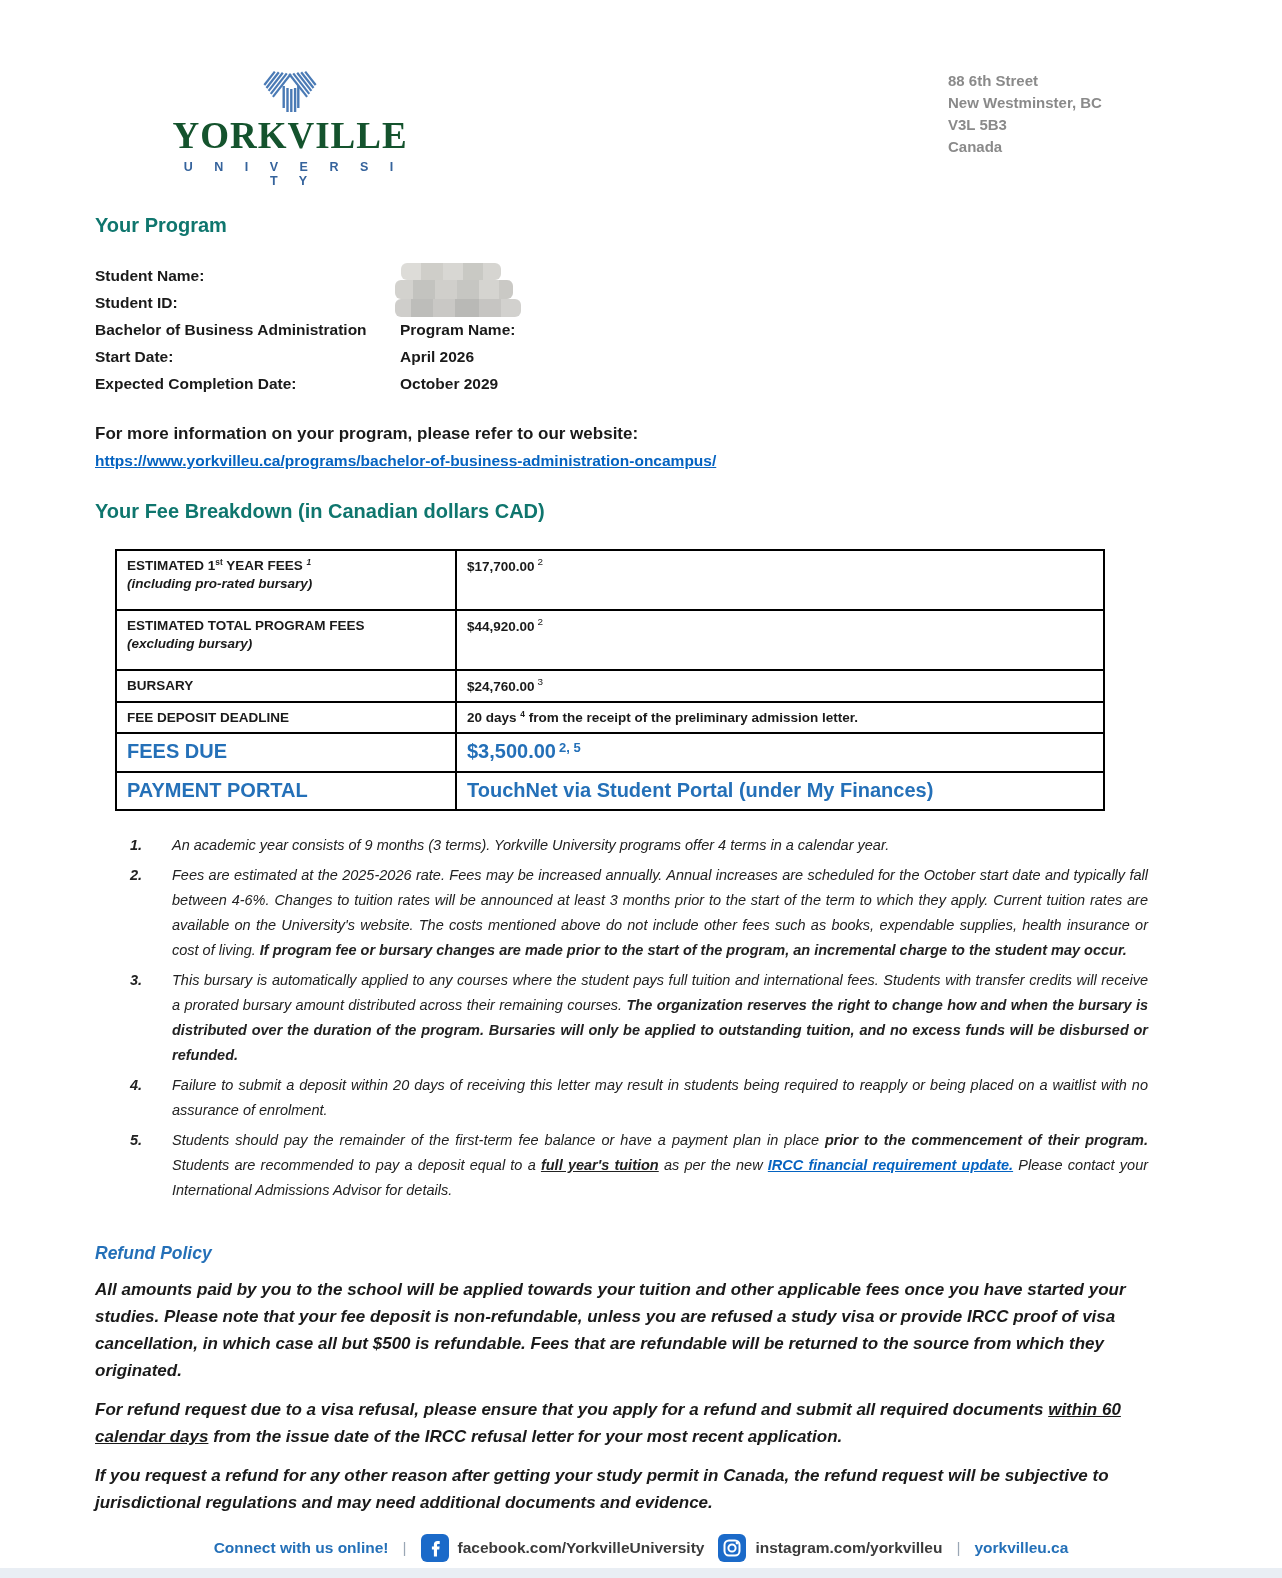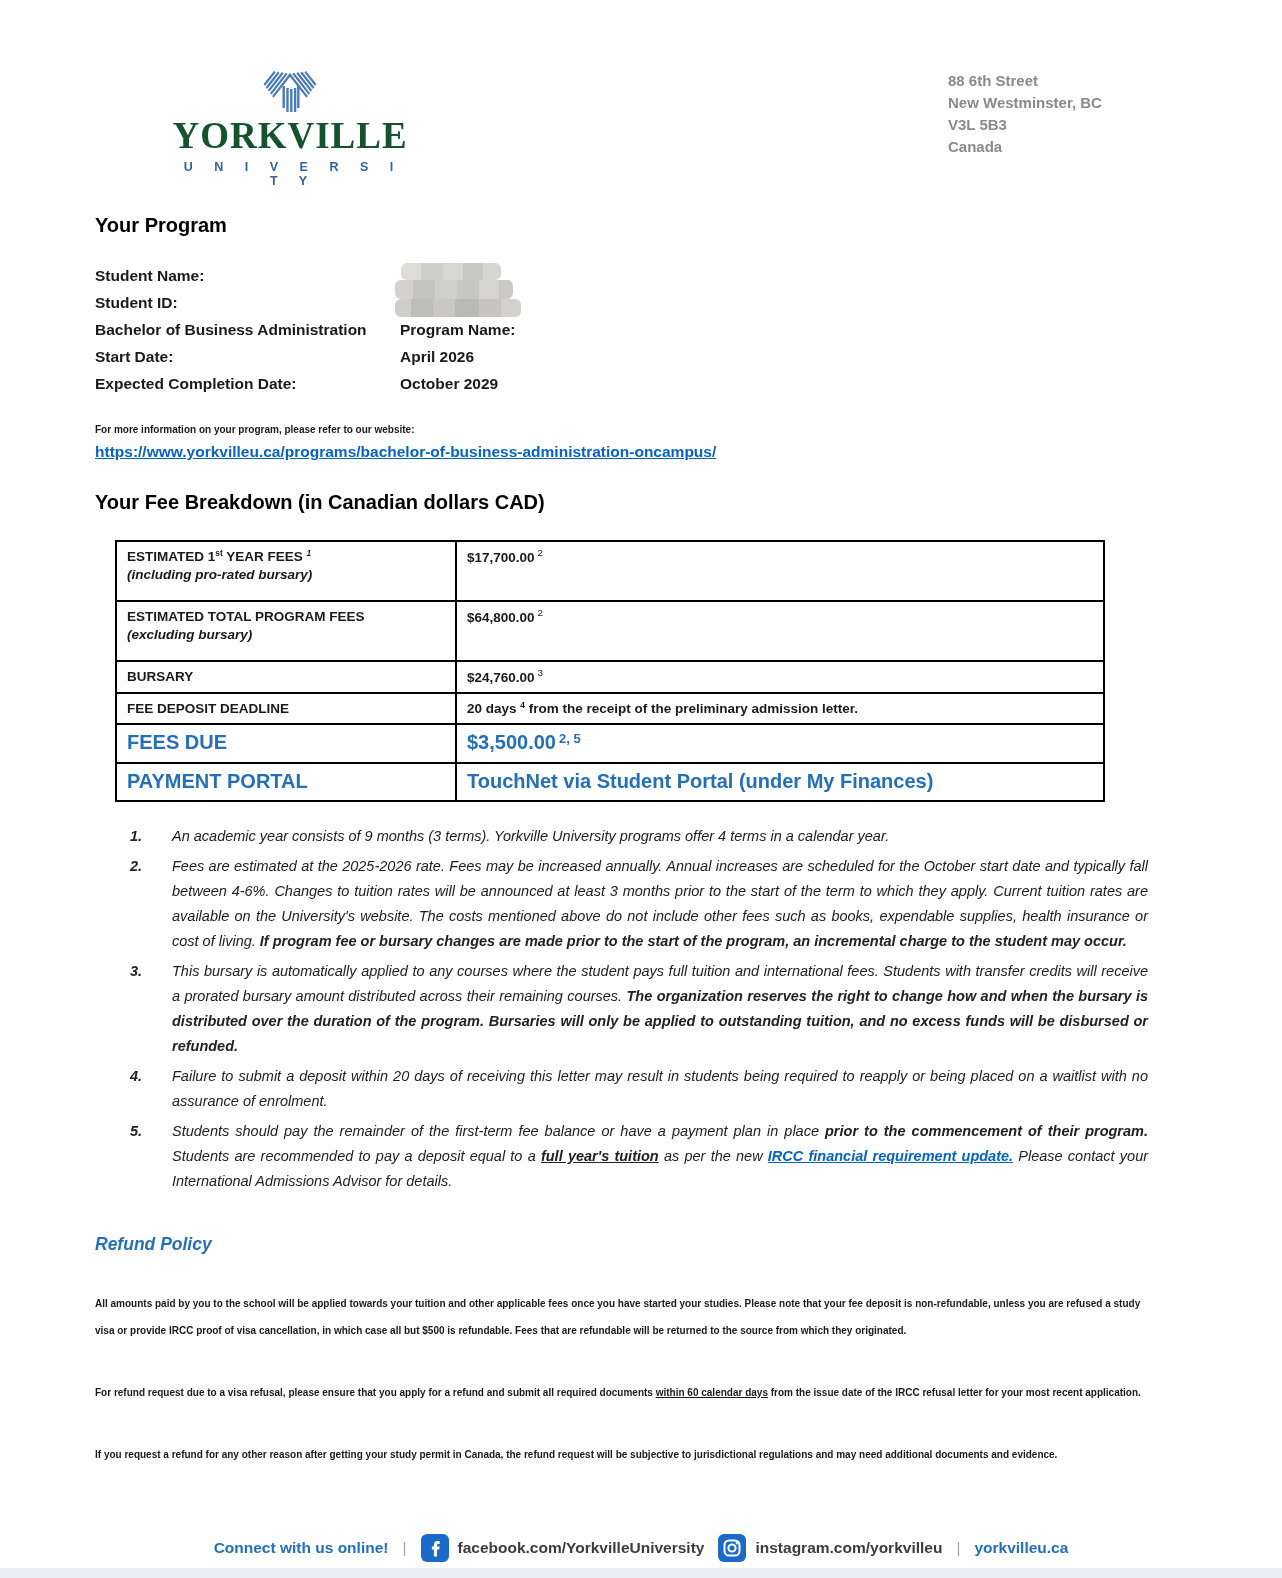--- a/index.html
+++ b/index.html
@@ -23,33 +23,33 @@
     color: #14532d;
   }
   .logo-subtitle {
     font-size: 12.5px; font-weight: bold; letter-spacing: 9px;
     color: #35639c; margin-top: 3px; padding-left: 6px;
   }
   .address { position: absolute; left: 948px; top: 70px;
     font-size: 15px; line-height: 22px; font-weight: 600; color: #8a8a8a; }
   
   .content { margin: 0 134px 0 95px; }
-  .h-blue { color: #000000; font-size: 20px; font-weight: bold; }
+  .h-blue { color: #0f766e; font-size: 20px; font-weight: bold; }
   .info-grid { position: relative; margin-top: 30px;
     display: grid; grid-template-columns: 305px 1fr; grid-auto-rows: 27px;
     font-size: 15.5px; font-weight: bold; }
   .redaction { position: absolute; left: 300px; top: -4px; width: 132px; height: 56px; }
   .redaction .strip { height: 18px; border-radius: 6px; }
   .strip.s1 { width: 100px; margin-left: 6px; height: 17px;
     background: linear-gradient(90deg,#dddcd8 0 20px,#cfcec9 20px 42px,#d8d7d3 42px 62px,#c9c9c4 62px 82px,#d6d5d1 82px 100px); }
   .strip.s2 { width: 118px; height: 19px;
     background: linear-gradient(90deg,#d3d2ce 0 18px,#c3c3bf 18px 40px,#d0cfcb 40px 62px,#c6c6c2 62px 84px,#d5d4d0 84px 104px,#cac9c5 104px 118px); }
   .strip.s3 { width: 126px; height: 18px;
     background: linear-gradient(90deg,#cfcecb 0 16px,#bdbdba 16px 38px,#c9c8c5 38px 60px,#b9b9b6 60px 84px,#c6c5c2 84px 106px,#d2d1ce 106px 126px); }
-  .note { margin-top: 22px; font-size: 10px; font-weight: bold; }
+  .note { margin-top: 22px; font-size: 17px; font-weight: bold; }
   .weblink { display: inline-block; margin-top: 8px; font-size: 15.5px; font-weight: bold;
     color: #0563c1; text-decoration: underline; }
   .fees-heading { margin-top: 30px; }
   
   table.fee-table { border-collapse: collapse; margin: 26px 0 0 20px; width: 990px;
     table-layout: fixed; }
   table.fee-table td { border: 2px solid #000; vertical-align: top; padding: 5px 10px 6px 10px; }
   td.c1 { width: 340px; }
   .cell-label { font-size: 13.5px; font-weight: bold; margin-top: 32px; }
   .cell-sub { font-size: 13.5px; font-weight: bold; font-style: italic; }
@@ -65,21 +65,21 @@
   .fn { display: flex; margin-bottom: 5px;
     font-size: 14.5px; line-height: 25px; font-style: italic; color: #222; }
   .fn-num { flex: 0 0 42px; font-weight: bold; }
   .fn-text { flex: 1 1 auto; text-align: justify; }
   .seg-b { font-weight: bold; }
   .seg-bu { font-weight: bold; text-decoration: underline; }
   .seg-link { font-weight: bold; color: #0563c1; text-decoration: underline; }
   
   .refund-heading { margin-top: 40px; font-size: 17.5px; font-weight: bold;
     font-style: italic; color: #2470b8; }
-  .para { margin-top: 35px; font-size: 10px; font-weight: bold; line-height: 27px; }
+  .para { margin-top: 12px; font-size: 17px; font-weight: bold; line-height: 27px; font-style: italic; }
   .u { text-decoration: underline; }
   
   .footer { position: absolute; left: 0; bottom: 16px; width: 100%;
     display: flex; justify-content: center; align-items: center; gap: 14px;
     font-size: 15.5px; font-weight: bold; color: #3c3c3c; }
   .footer .blue { color: #2470b8; }
   .footer .sep { color: #9aa7b5; font-weight: normal; }
   .soc { display: flex; align-items: center; gap: 9px; }
   .bottom-band { position: absolute; left: 0; bottom: 0; width: 100%; height: 10px;
     background: #e9eef4; }
@@ -166,21 +166,21 @@
         <td>
           <span class="cell-value">$17,700.00</span><sup class="sp">2</sup>
         </td>
       </tr>
       <tr class="tall">
         <td class="c1">
           <span class="cell-label">ESTIMATED TOTAL PROGRAM FEES</span><br>
           <span class="cell-sub">(excluding bursary)</span>
         </td>
         <td>
-          <span class="cell-value">$64,800.00</span><sup class="sp">2</sup>
+          <span class="cell-value">$44,920.00</span><sup class="sp">2</sup>
         </td>
       </tr>
       <tr>
         <td class="c1">
           <span class="cell-label">BURSARY</span>
         </td>
         <td>
           <span class="cell-value">$24,760.00</span><sup class="sp">3</sup>
         </td>
       </tr>

